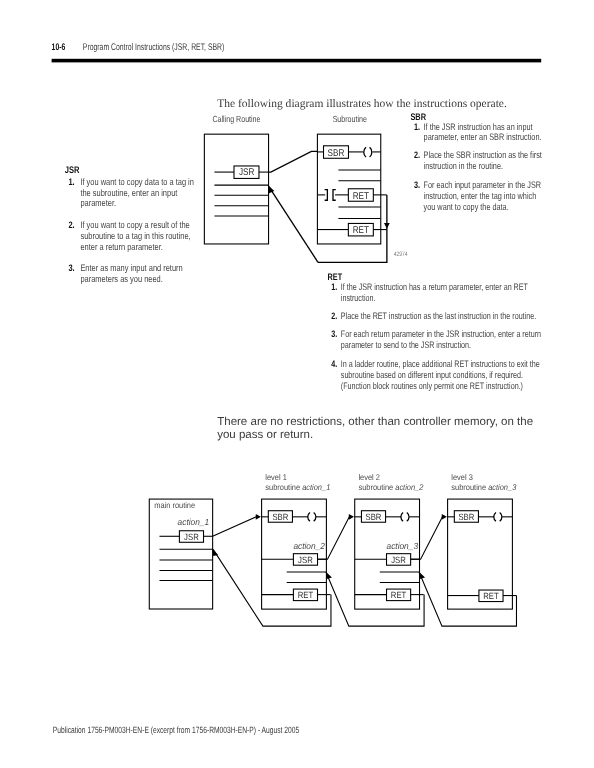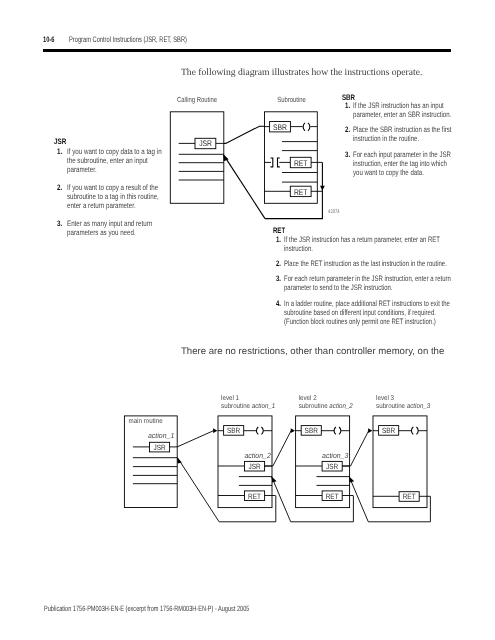--- a/index.html
+++ b/index.html
@@ -32,21 +32,21 @@
   .ital{font-style:italic;}
   .intro2{position:absolute;font-family:Liberation Sans, sans-serif;font-size:9.6px;color:#3b3b3b;line-height:11.1px;}
 </style>
 </head>
 <body>
 
 <div class="page">
   <div class="hdr-num cond">10-6</div>
   <div class="hdr-title cond">Program Control Instructions (JSR, RET, SBR)</div>
   <div class="hdr-rule"></div>
-  <div class="intro" style="left:181px;top:67px;font-family:Liberation Serif, serif;">The following diagram illustrates how the instructions operate.</div>
+  <div class="intro" style="left:181px;top:81px;font-family:Liberation Serif, serif;">The following diagram illustrates how the instructions operate.</div>
 
   <div class="callout" style="left:57.2px;top:148.4px;--mt:9.3px;--lh:8.9px;--pl:9.6px;--hl:-3.2px;--sx:0.787;">
       <div class="head cx">JSR</div>
       <ol>
         <li>
           <span class="num cx">1.</span>
           <div class="cx">If you want to copy data to a tag in</div>
           <div class="cx">the subroutine, enter an input</div>
           <div class="cx">parameter.</div>
         </li>
@@ -157,20 +157,21 @@
     <text class="dlbl" x="277.2" y="102">Subroutine</text>
     <text class="blbl" x="205.6" y="146.2" text-anchor="middle">JSR</text>
     <text class="blbl" x="280" y="129.7" text-anchor="middle">SBR</text>
     <text class="blbl" x="300.7" y="165.6" text-anchor="middle">RET</text>
     <text class="blbl" x="300.7" y="194.5" text-anchor="middle">RET</text>
     <text class="figid" x="328.1" y="213.4">42974</text>
   </svg>
 
   <div class="intro2" style="left:181px;top:345.6px;">
       <div>There are no restrictions, other than controller memory, on the</div>
+      <div>you pass or return.</div>
     </div>
 
   <svg class="fig" id="fig2" width="495" height="640" viewBox="0 0 495 640">
     <g stroke="#000" fill="none" stroke-width="0.9">
 
       <rect x="124.4" y="415.9" width="52.8" height="91.6"></rect>
       <path d="M132.9 446.9 H149.5"></path>
       <path d="M169.6 446.9 H177.2"></path>
       <rect x="149.5" y="442.3" width="20.1" height="9.6" fill="#fff"></rect>
       <path d="M132.9 457.7 H177.2"></path>

